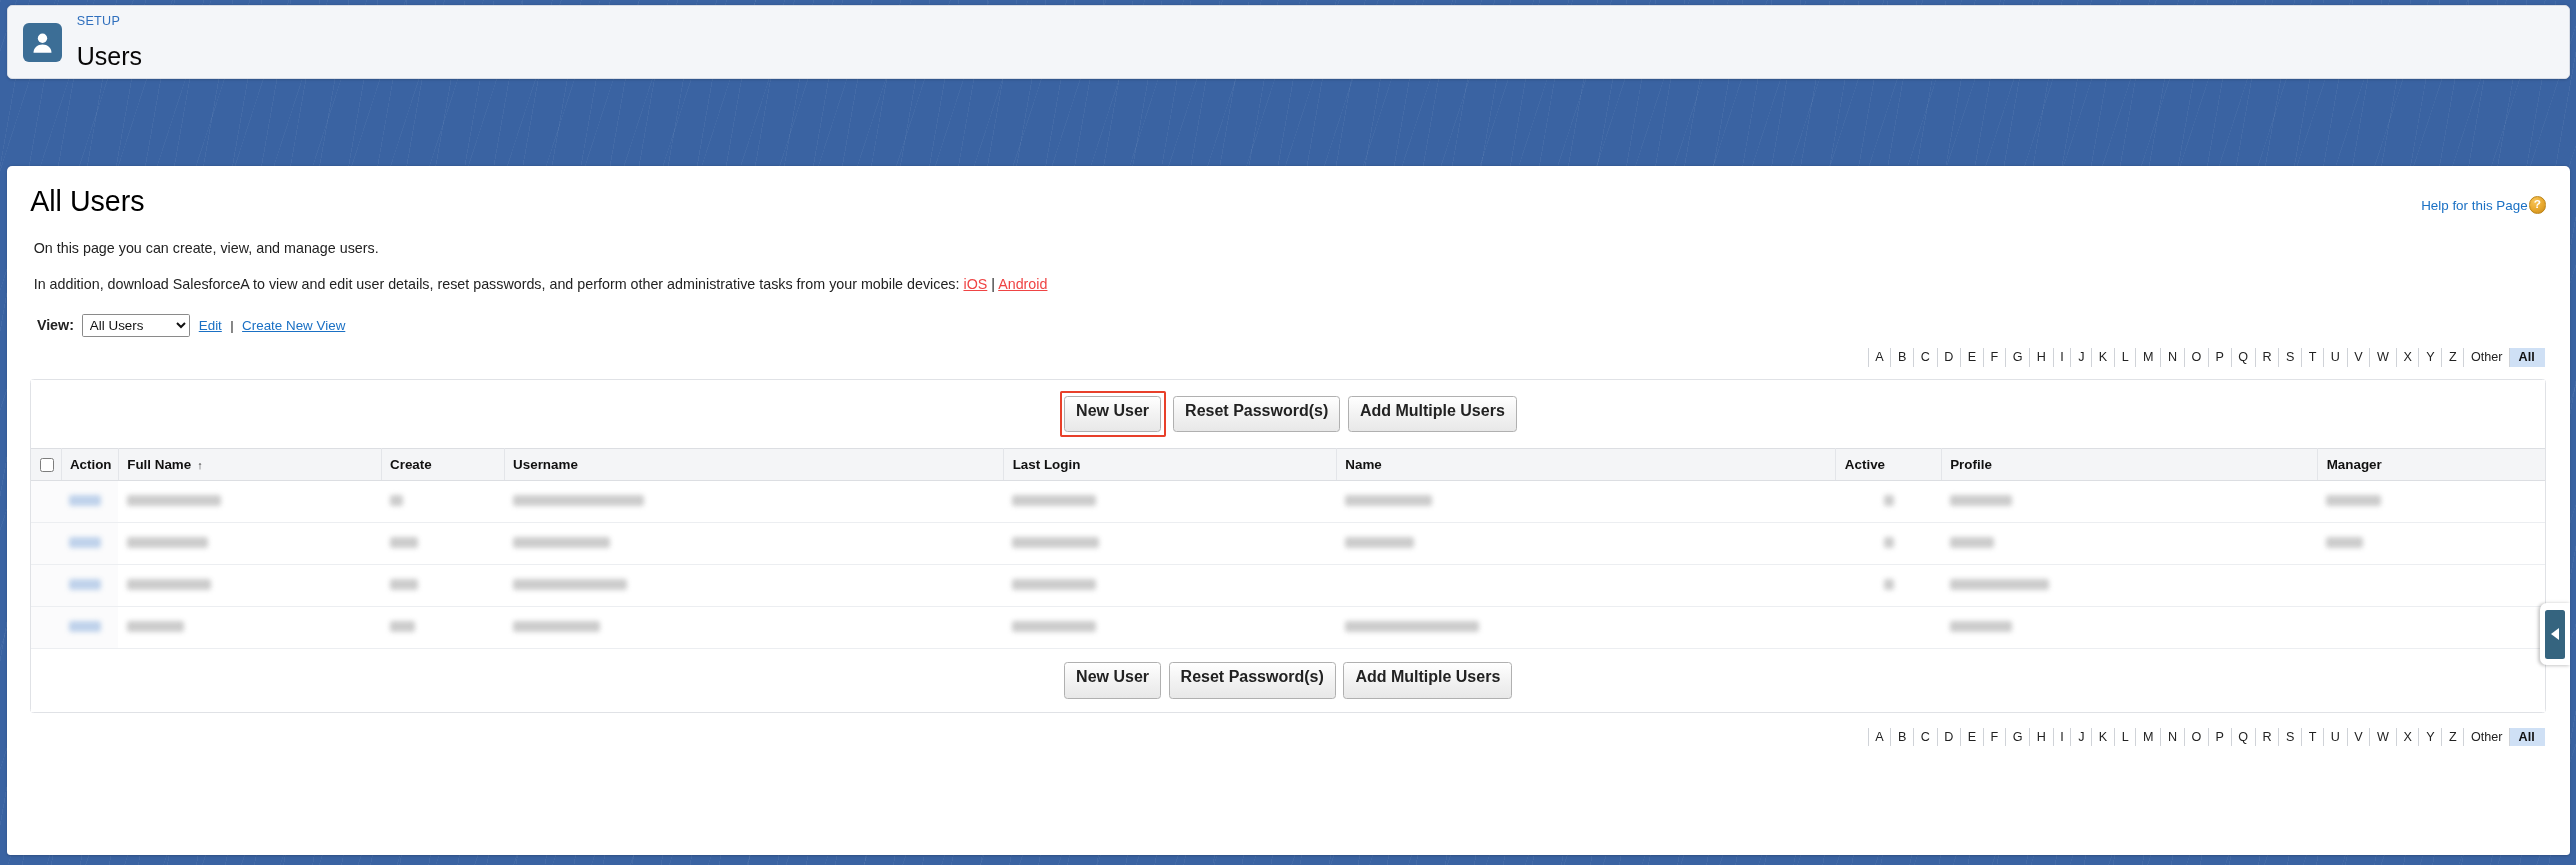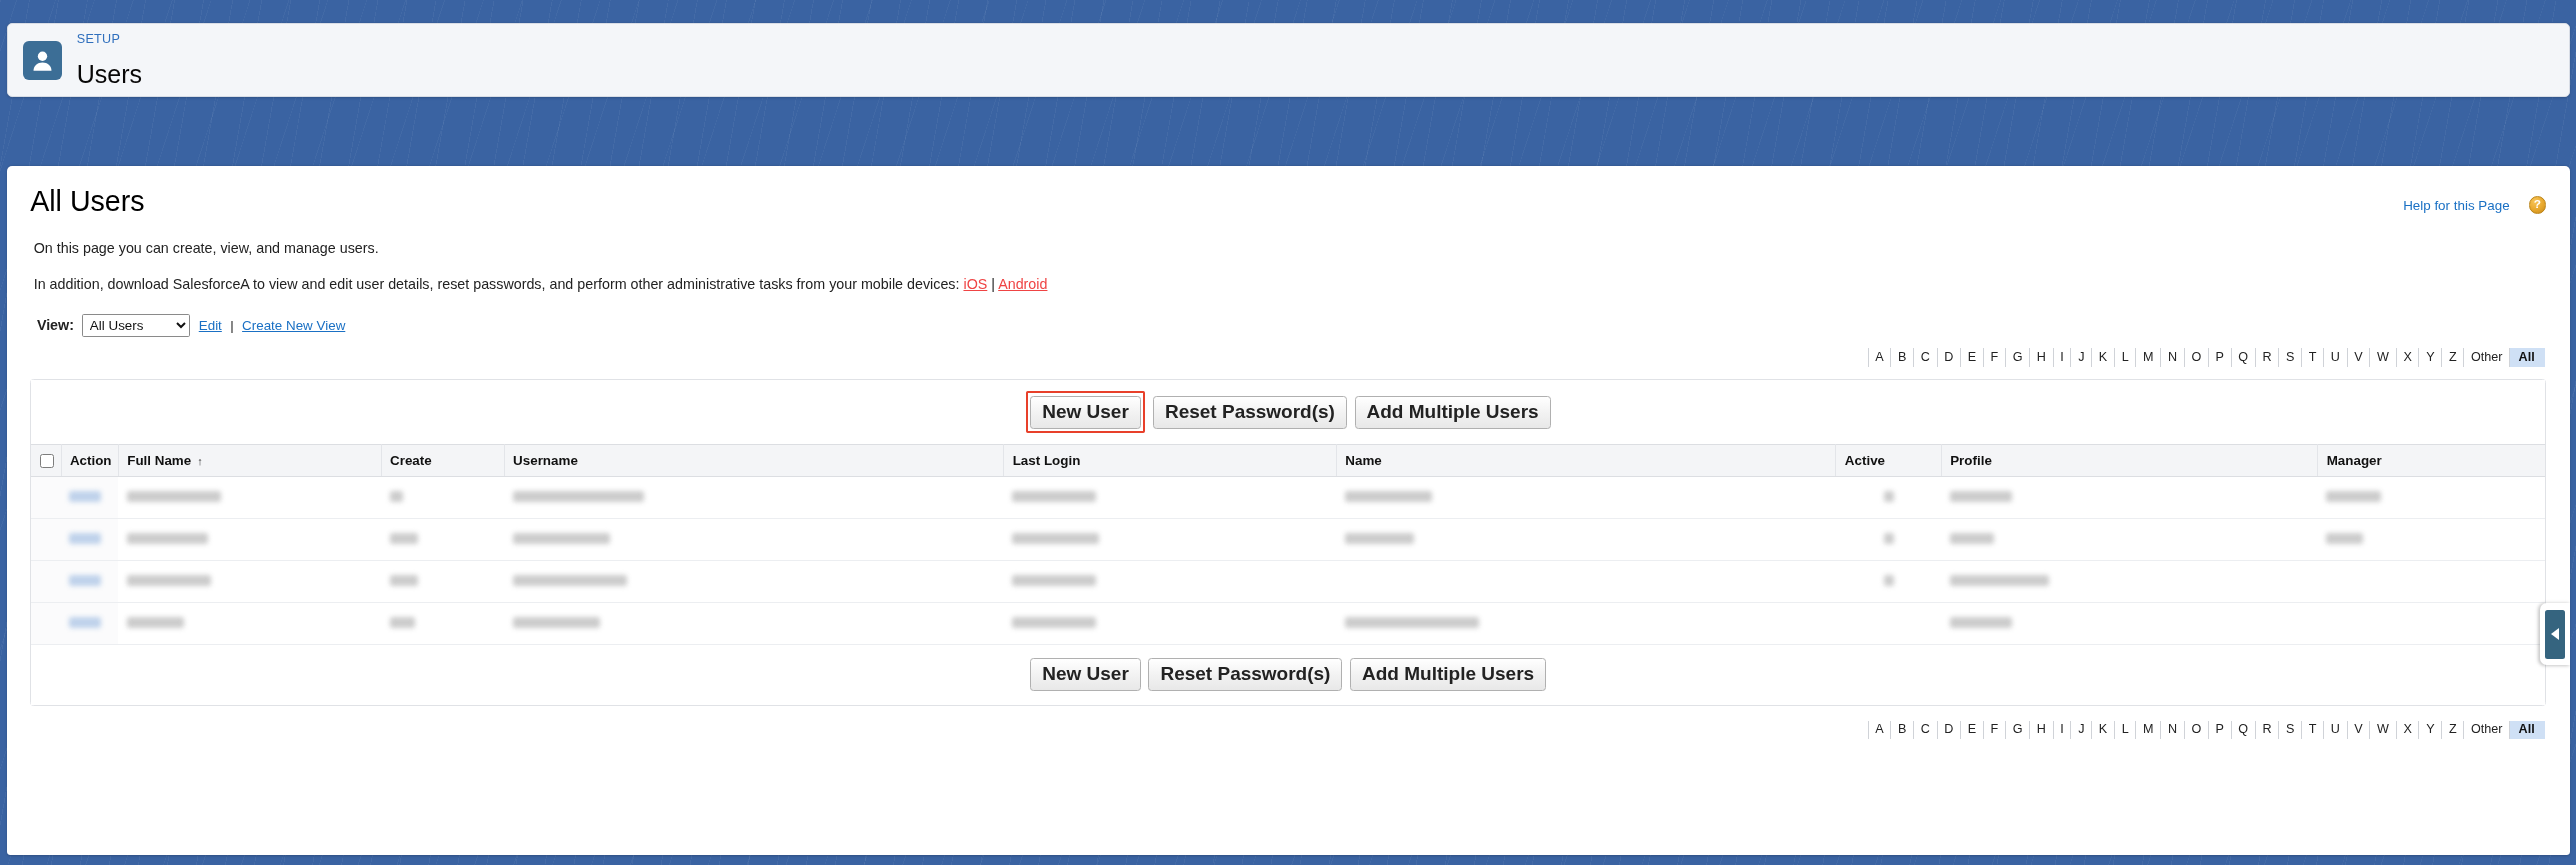--- a/index.html
+++ b/index.html
@@ -29,21 +29,21 @@
   }
   #bg-lower {
     position: absolute; left:0; right:0; top: 168px; bottom: 0;
     background: #8ba7ce;
     z-index: 0;
   }
 
   
   #setup-card {
     position: absolute;
-    left: 6.7px; top: 23px;
+    left: 6.7px; top: 5px;
     width: 2563px; height: 74px;
     background: #f4f6f9;
     border: 0.8px solid #d8dde6;
     border-radius: 5px;
     box-shadow: 0 0.8px 2.5px rgba(0,0,0,0.18);
     z-index: 3;
     display: flex; align-items: center;
     padding-left: 15px;
   }
   #setup-icon {
@@ -79,21 +79,21 @@
 
   .page-head {
     display: flex; align-items: flex-start;
     padding: 18.5px 23.5px 0 23.5px;
   }
   #page-title {
     font-size: 28.6px; font-weight: 400; color: #000;
     margin: 0; line-height: 1.15; flex: 1;
   }
   #help-link-wrap {
-    display: flex; align-items: center; gap: 19px;
+    display: flex; align-items: center; gap: 1px;
     margin-top: 11.8px; white-space: nowrap;
   }
   #help-link {
     font-size: 13.4px; color: #1a70c4; text-decoration: none; cursor: pointer;
   }
   .help-icon {
     width: 17.6px; height: 17.6px; border-radius: 50%;
     background: radial-gradient(circle at 35% 28%, #f7c55a 0%, #e8a72c 55%, #c4881b 100%);
     color: #fff; font-size: 11.8px; font-weight: bold;
     display:flex; align-items:center; justify-content:center;
@@ -152,24 +152,24 @@
     position: relative;
   }
   .btn-row {
     display: flex; justify-content: center; align-items: center; gap: 7.6px;
     padding: 11.8px 0 11px 0;
     background: #fff;
   }
   .btn-row.bottom { padding: 13.4px 0 13.4px 0; }
   .sf-btn {
     font-family: "Liberation Sans", sans-serif;
-    font-size: 19px; font-weight: bold; color: #222;
+    font-size: 16px; font-weight: bold; color: #222;
     background: linear-gradient(to bottom, #ffffff 0%, #f2f2f2 52%, #e8e8e8 100%);
     border: 0.8px solid #b0b0b0; border-radius: 3.4px;
-    padding: 5px 11px 5px 11px; cursor: pointer; line-height: 1.1;
+    padding: 5px 11px 12px 11px; cursor: pointer; line-height: 1.1;
   }
   .btn-highlight {
     border: 2.5px solid #e8402a;
     padding: 2.5px;
     border-radius: 1.7px;
     display: inline-flex;
   }
 
   
   table.user-table {

